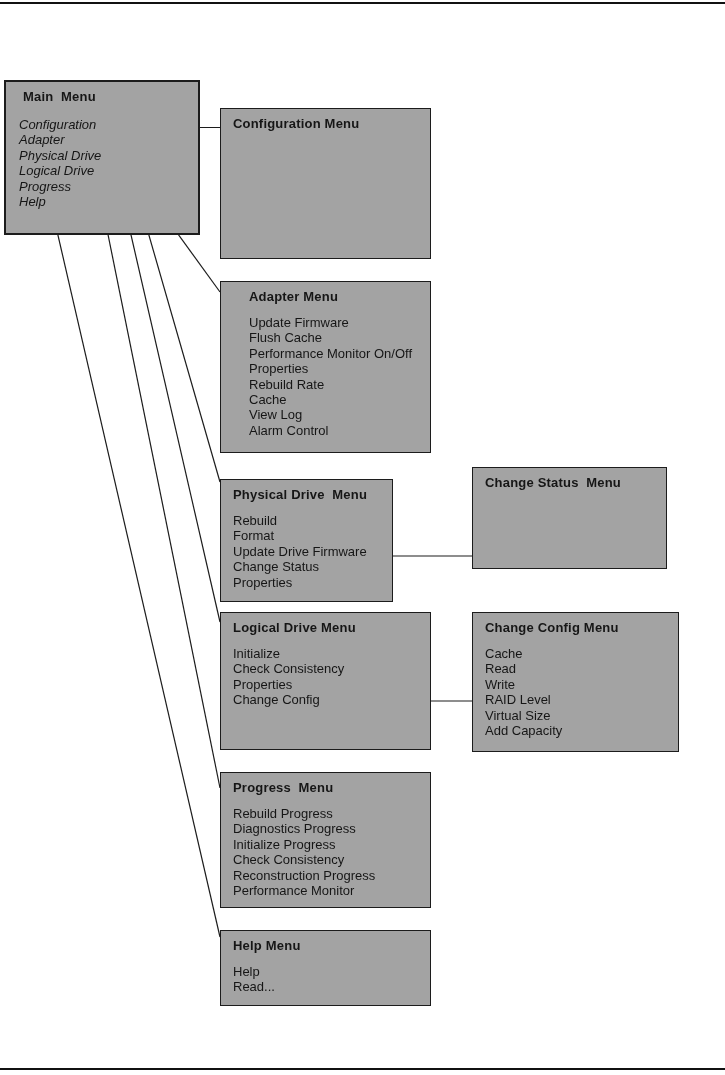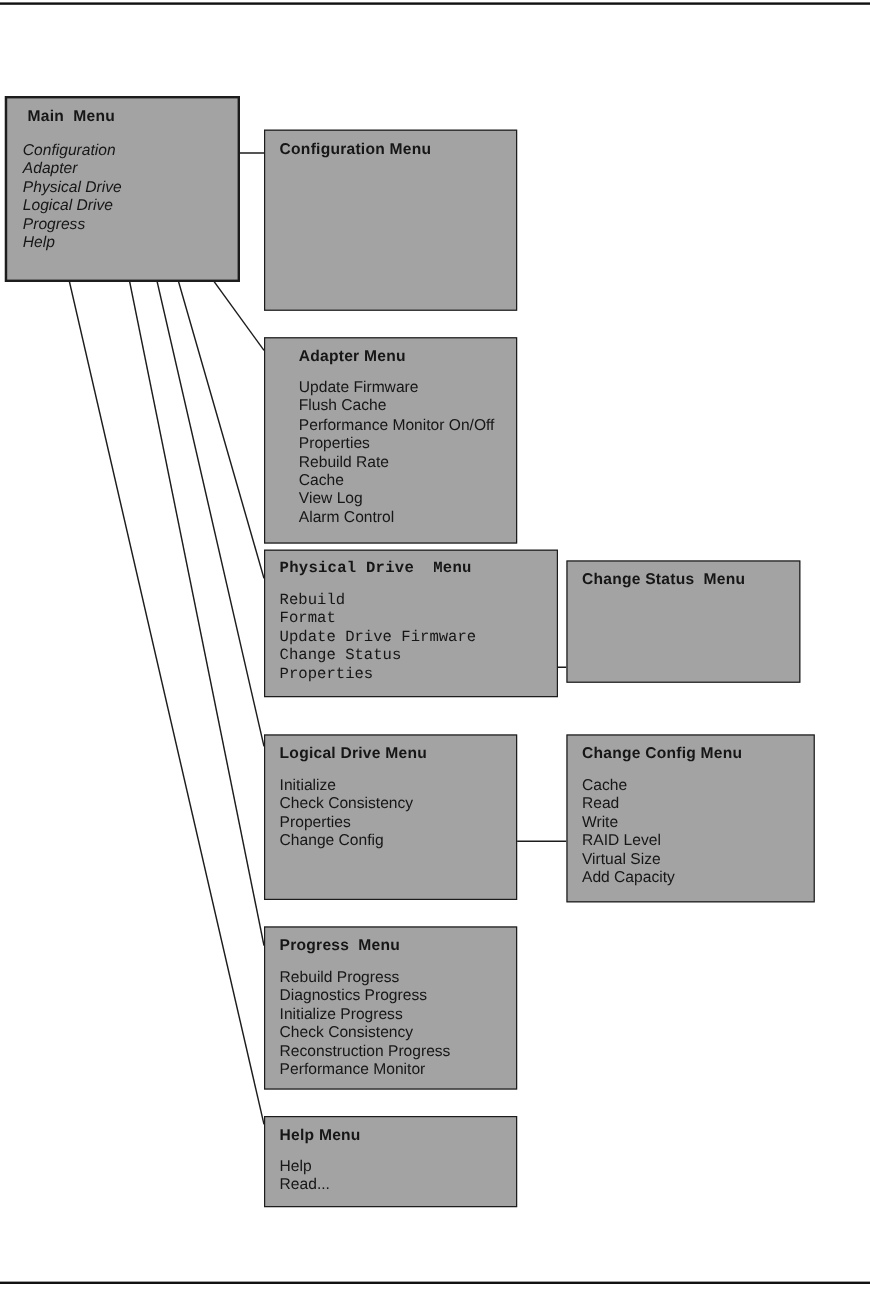--- a/index.html
+++ b/index.html
@@ -92,21 +92,21 @@
     <div class="menu-item">Flush Cache</div>
     <div class="menu-item">Performance Monitor On/Off</div>
     <div class="menu-item">Properties</div>
     <div class="menu-item">Rebuild Rate</div>
     <div class="menu-item">Cache</div>
     <div class="menu-item">View Log</div>
     <div class="menu-item">Alarm Control</div>
   </div>
 </div>
 
-<div class="menu-box" style="left:220px; top:458px; width:245px; height:123px;font-family:Liberation Mono, monospace;">
+<div class="menu-box" style="left:220px; top:479px; width:173px; height:123px;">
   <div class="menu-title">Physical Drive  Menu</div>
   <div class="menu-items">
     <div class="menu-item">Rebuild</div>
     <div class="menu-item">Format</div>
     <div class="menu-item">Update Drive Firmware</div>
     <div class="menu-item">Change Status</div>
     <div class="menu-item">Properties</div>
   </div>
 </div>
 

